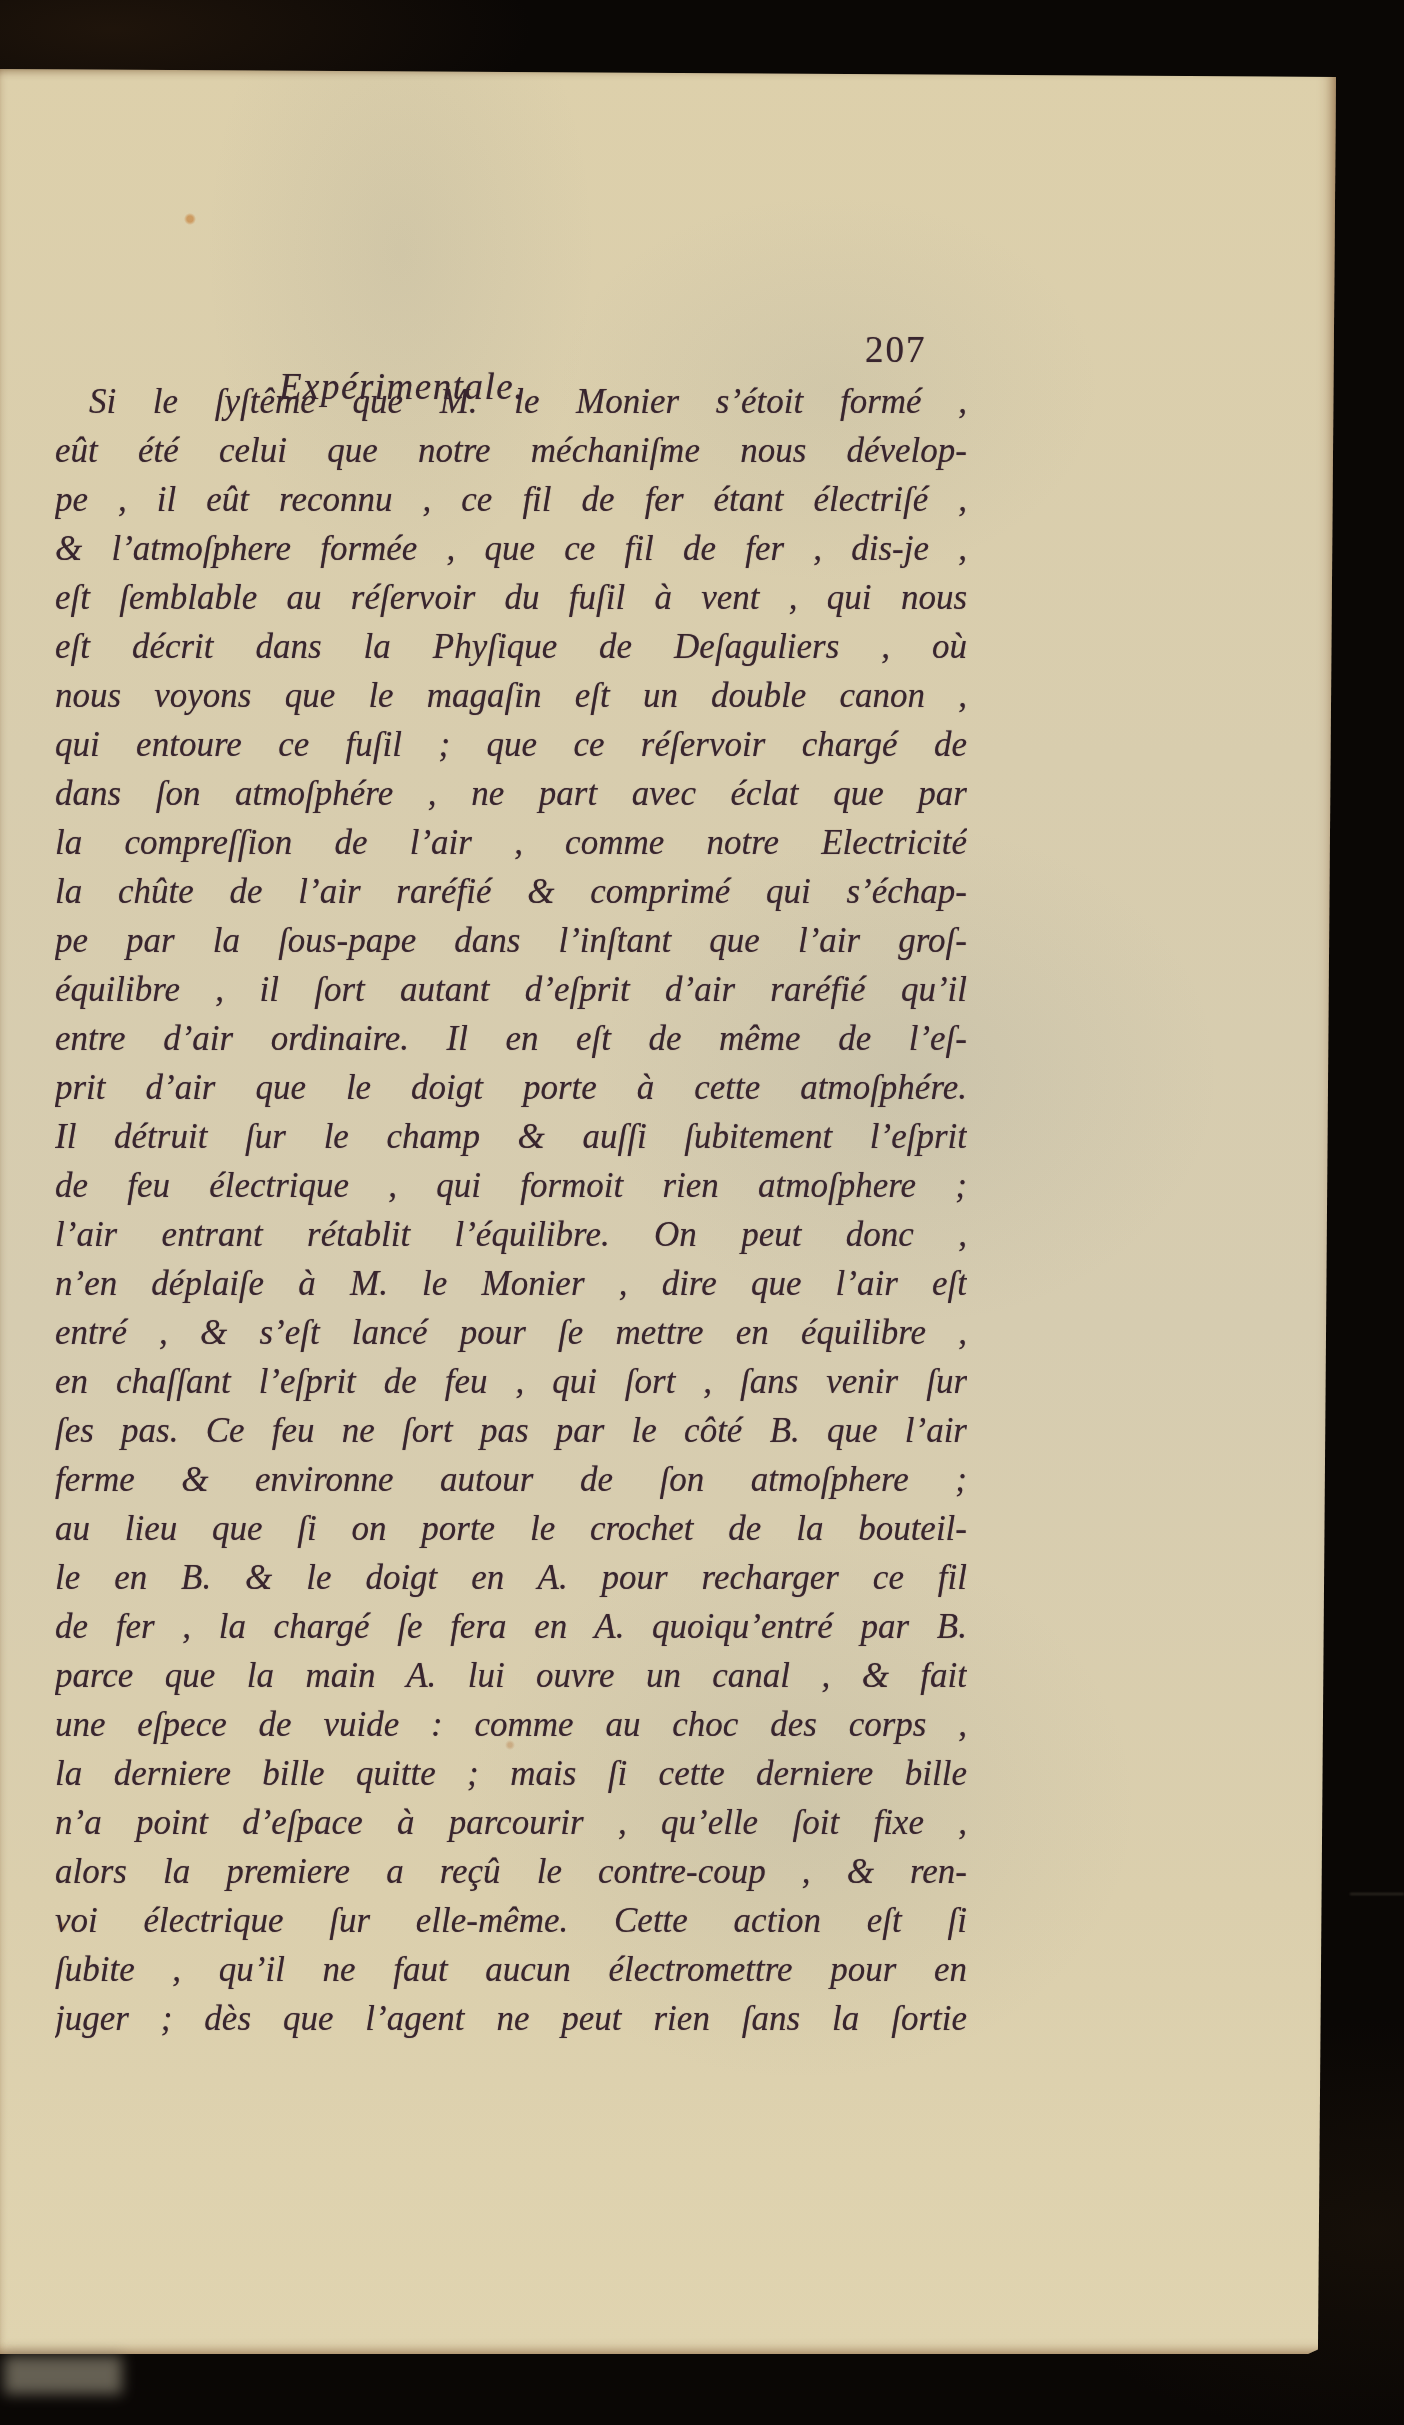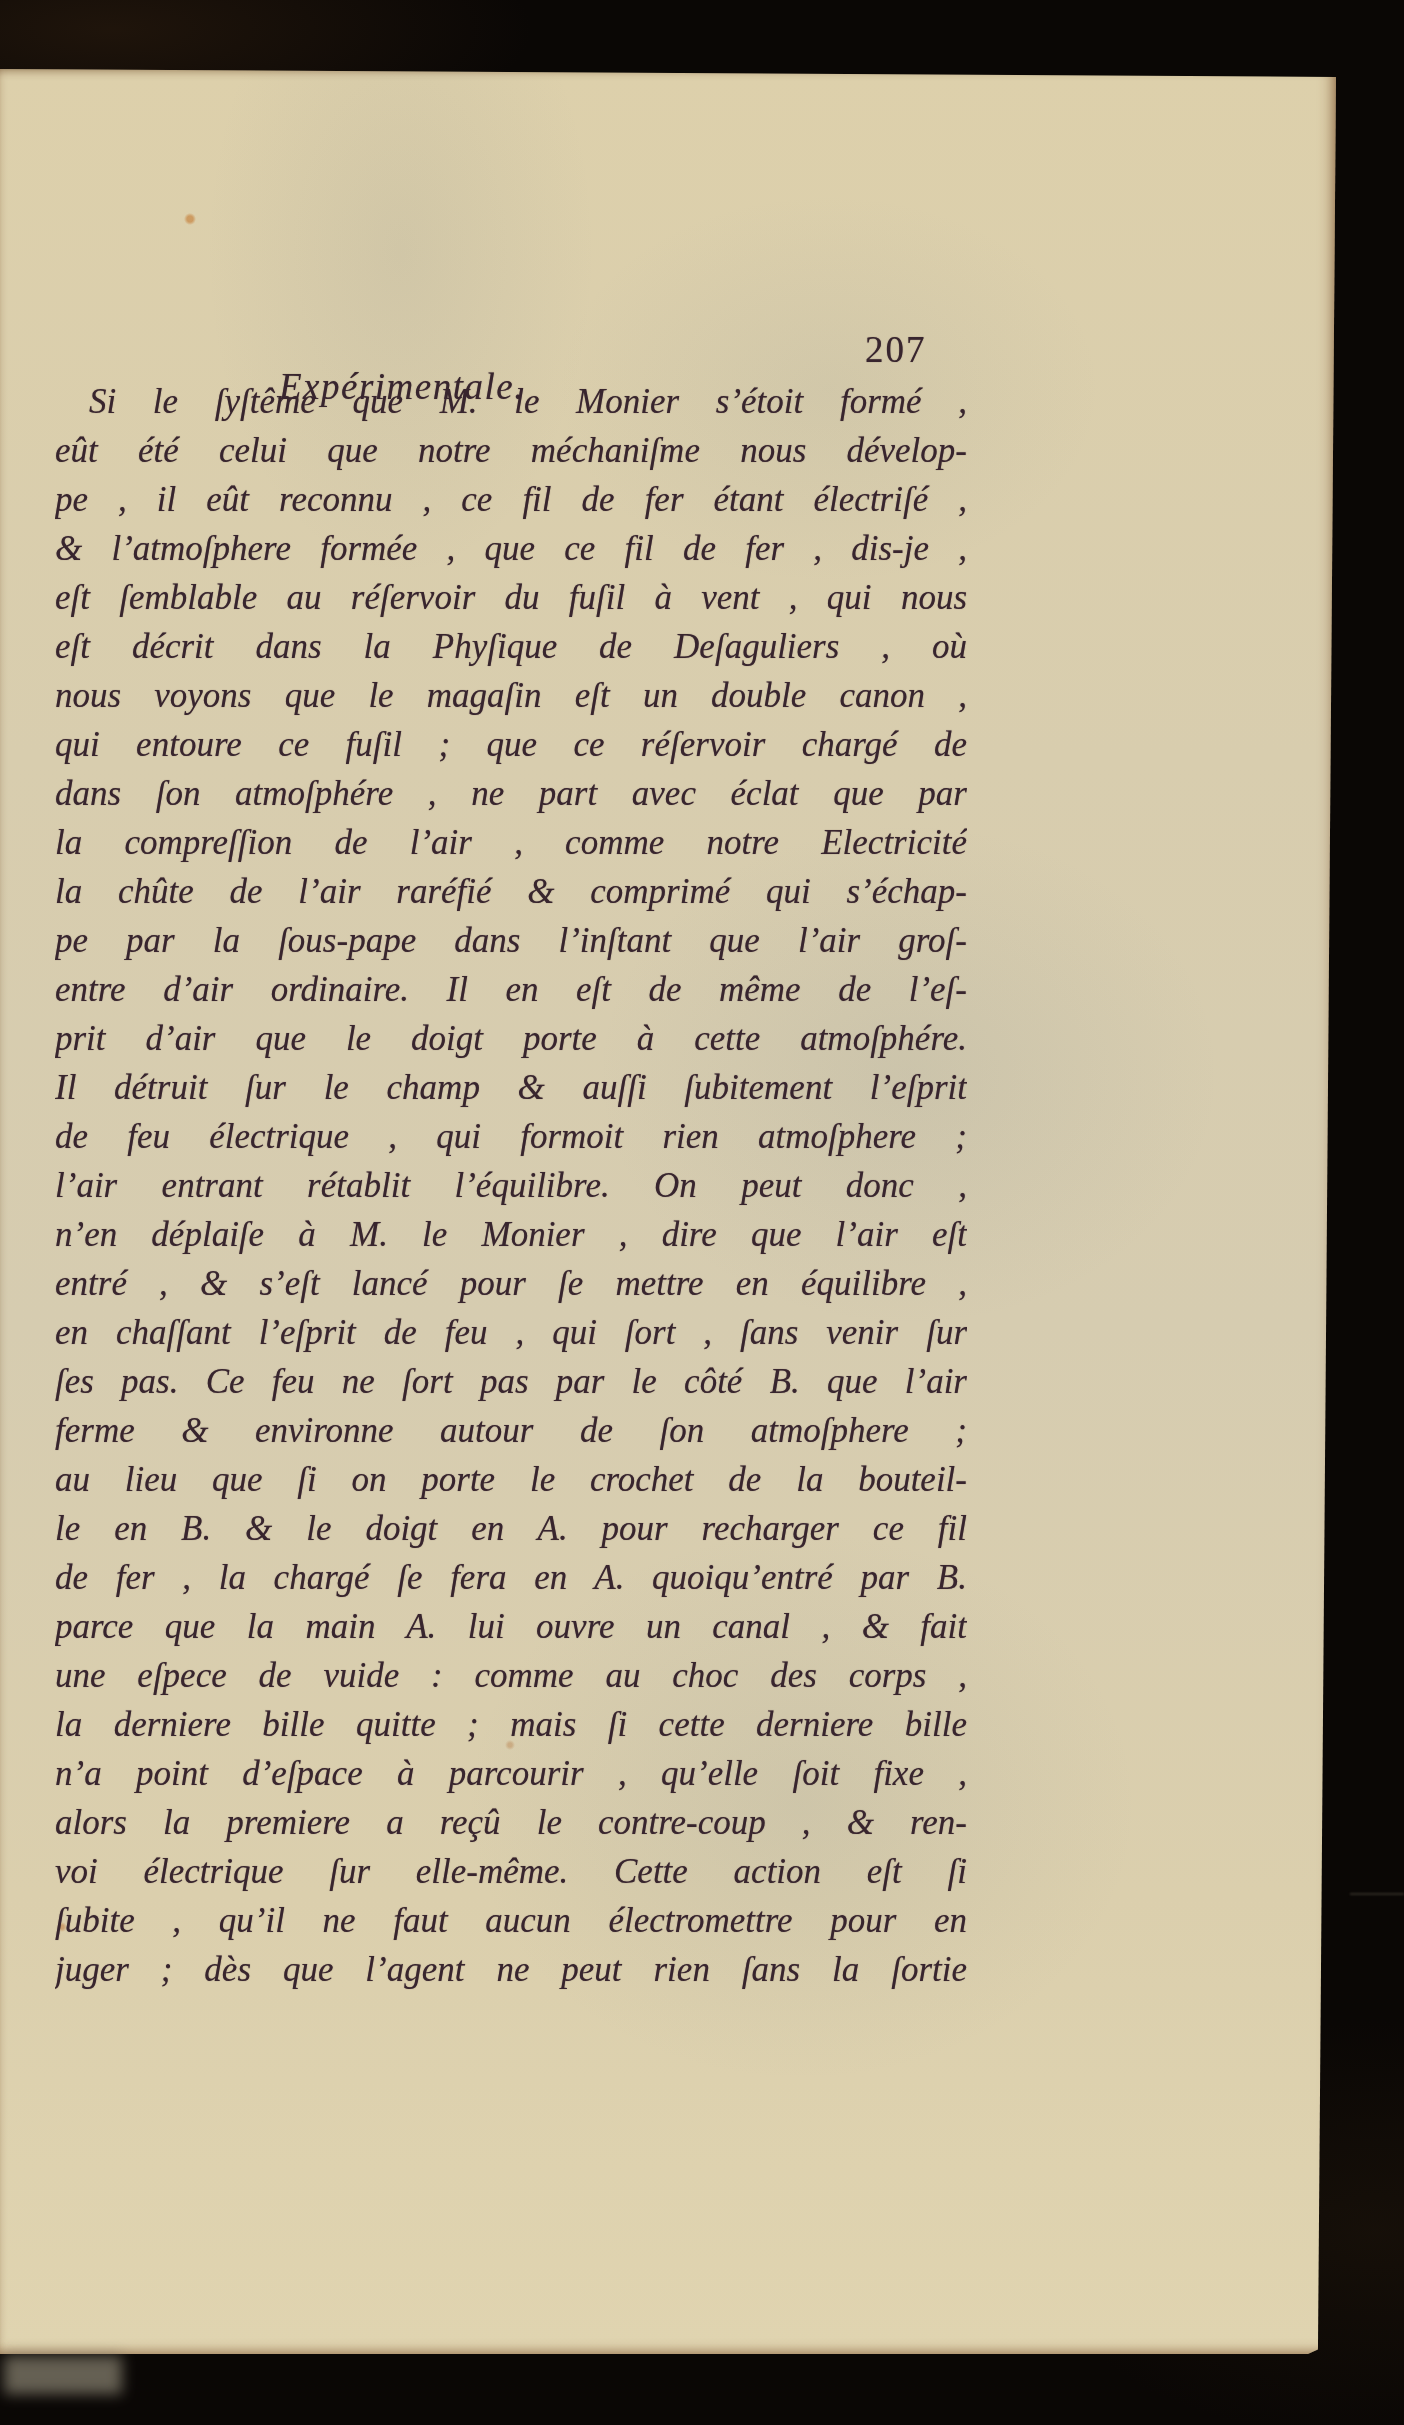--- a/index.html
+++ b/index.html
@@ -136,20 +136,21 @@
         <div class="line">pe , il eût reconnu , ce fil de fer étant électriſé ,</div>
         <div class="line">&amp; l’atmoſphere formée , que ce fil de fer , dis-je ,</div>
         <div class="line">eſt ſemblable au réſervoir du fuſil à vent , qui nous</div>
         <div class="line">eſt décrit dans la Phyſique de Deſaguliers , où</div>
         <div class="line">nous voyons que le magaſin eſt un double canon ,</div>
         <div class="line">qui entoure ce fuſil ; que ce réſervoir chargé de</div>
         <div class="line">dans ſon atmoſphére , ne part avec éclat que par</div>
         <div class="line">la compreſſion de l’air , comme notre Electricité</div>
         <div class="line">la chûte de l’air raréfié &amp; comprimé qui s’échap-</div>
         <div class="line">pe par la ſous-pape dans l’inſtant que l’air groſ-</div>
+        <div class="line">équilibre , il ſort autant d’eſprit d’air raréfié qu’il</div>
         <div class="line">entre d’air ordinaire. Il en eſt de même de l’eſ-</div>
         <div class="line">prit d’air que le doigt porte à cette atmoſphére.</div>
         <div class="line">Il détruit ſur le champ &amp; auſſi ſubitement l’eſprit</div>
         <div class="line">de feu électrique , qui formoit rien atmoſphere ;</div>
         <div class="line">l’air entrant rétablit l’équilibre. On peut donc ,</div>
         <div class="line">n’en déplaiſe à M. le Monier , dire que l’air eſt</div>
         <div class="line">entré , &amp; s’eſt lancé pour ſe mettre en équilibre ,</div>
         <div class="line">en chaſſant l’eſprit de feu , qui ſort , ſans venir ſur</div>
         <div class="line">ſes pas. Ce feu ne ſort pas par le côté B. que l’air</div>
         <div class="line">ferme &amp; environne autour de ſon atmoſphere ;</div>

